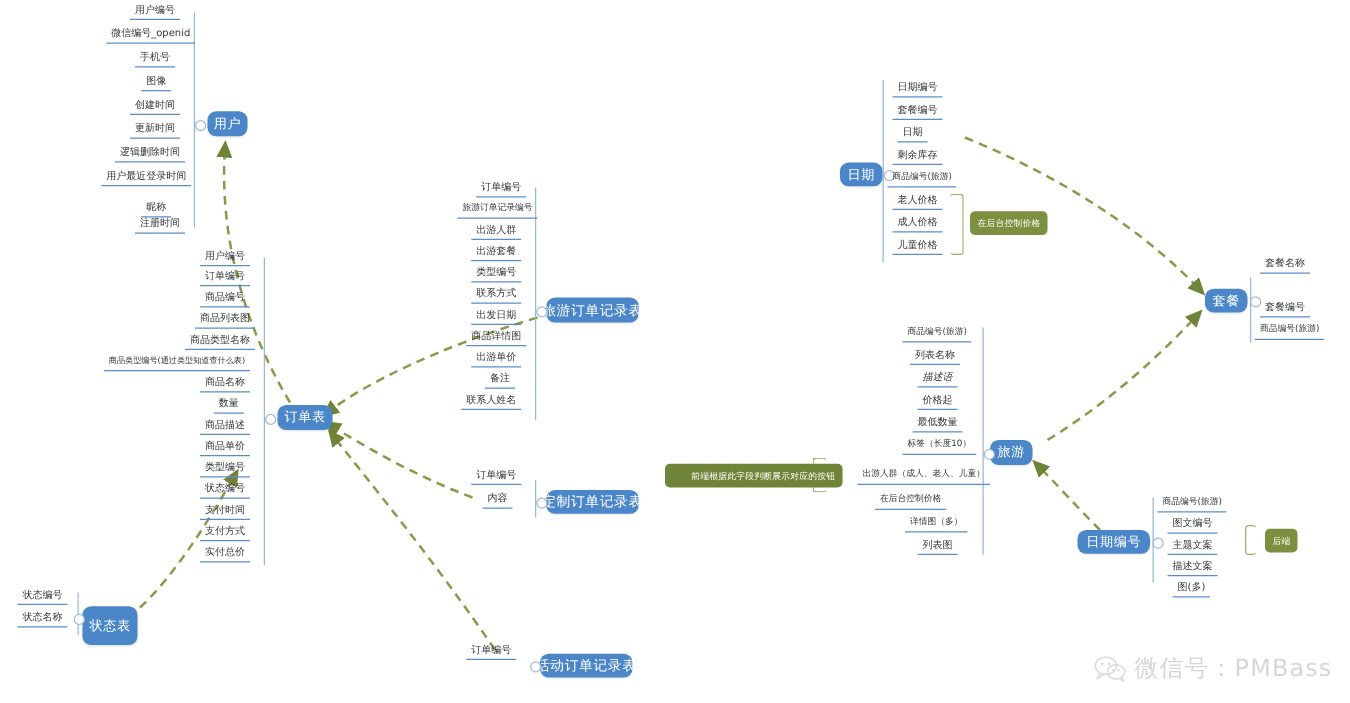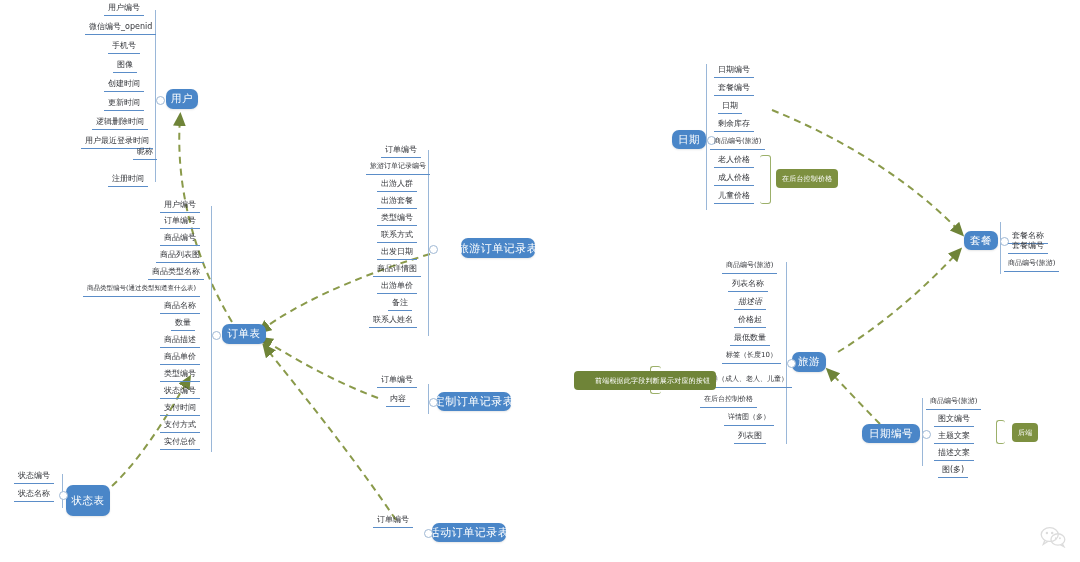--- a/index.html
+++ b/index.html
@@ -79,21 +79,21 @@
   <div class="knob" style="left:156px;top:96px;"></div>
 
   <div class="leaf" style="left:104px;top:2px;">用户编号</div>
   <div class="leaf" style="left:85px;top:21px;">微信编号_openid</div>
   <div class="leaf" style="left:108px;top:40px;">手机号</div>
   <div class="leaf" style="left:113px;top:59px;">图像</div>
   <div class="leaf" style="left:104px;top:78px;">创建时间</div>
   <div class="leaf" style="left:104px;top:97px;">更新时间</div>
   <div class="leaf" style="left:92px;top:116px;">逻辑删除时间</div>
   <div class="leaf" style="left:81px;top:135px;">用户最近登录时间</div>
-  <div class="leaf" style="left:113px;top:146px;margin-left:20px;">昵称</div>
+  <div class="leaf" style="left:113px;top:160px;">昵称</div>
   <div class="leaf" style="left:108px;top:173px;">注册时间</div>
 
   <div class="spine" style="left:211px;top:206px;height:246px;"></div>
   <div class="node" style="left:222px;top:324px;width:44px;height:20px;">订单表</div>
   <div class="knob" style="left:212px;top:331px;"></div>
 
   <div class="leaf" style="left:160px;top:199px;">用户编号</div>
   <div class="leaf" style="left:160px;top:215px;">订单编号</div>
   <div class="leaf" style="left:160px;top:232px;">商品编号</div>
   <div class="leaf" style="left:156px;top:249px;">商品列表图</div>
@@ -103,21 +103,21 @@
   <div class="leaf" style="left:171px;top:317px;">数量</div>
   <div class="leaf" style="left:160px;top:334px;">商品描述</div>
   <div class="leaf" style="left:160px;top:351px;">商品单价</div>
   <div class="leaf" style="left:160px;top:368px;">类型编号</div>
   <div class="leaf" style="left:160px;top:385px;">状态编号</div>
   <div class="leaf" style="left:160px;top:402px;">支付时间</div>
   <div class="leaf" style="left:160px;top:419px;">支付方式</div>
   <div class="leaf" style="left:160px;top:436px;">实付总价</div>
 
   <div class="spine" style="left:428px;top:150px;height:186px;"></div>
-  <div class="node lg" style="left:437px;top:238px;width:74px;height:20px;margin-left:24px;">旅游订单记录表</div>
+  <div class="node lg" style="left:437px;top:238px;width:74px;height:20px;">旅游订单记录表</div>
   <div class="knob" style="left:429px;top:245px;"></div>
 
   <div class="leaf" style="left:381px;top:144px;">订单编号</div>
   <div class="leaf sm" style="left:366px;top:161px;">旅游订单记录编号</div>
   <div class="leaf" style="left:377px;top:178px;">出游人群</div>
   <div class="leaf" style="left:377px;top:195px;">出游套餐</div>
   <div class="leaf" style="left:377px;top:212px;">类型编号</div>
   <div class="leaf" style="left:377px;top:229px;">联系方式</div>
   <div class="leaf" style="left:377px;top:246px;">出发日期</div>
   <div class="leaf" style="left:373px;top:263px;">商品详情图</div>
@@ -153,41 +153,41 @@
   <div class="leaf" style="left:714px;top:154px;">老人价格</div>
   <div class="leaf" style="left:714px;top:172px;">成人价格</div>
   <div class="leaf" style="left:714px;top:190px;">儿童价格</div>
 
   <div class="spine grn r" style="left:760px;top:155px;width:10px;height:47px;"></div>
   <div class="note" style="left:776px;top:169px;">在后台控制价格</div>
 
   <div class="spine" style="left:1000px;top:222px;height:52px;"></div>
   <div class="node" style="left:964px;top:231px;width:34px;height:19px;">套餐</div>
   <div class="knob" style="left:1000px;top:237px;"></div>
-  <div class="leaf" style="left:1008px;top:230px;">套餐名称</div>
+  <div class="leaf" style="left:1008px;top:205px;">套餐名称</div>
   <div class="leaf" style="left:1008px;top:240px;">套餐编号</div>
   <div class="leaf sm" style="left:1004px;top:258px;">商品编号(旅游)</div>
 
   <div class="spine" style="left:786px;top:262px;height:182px;"></div>
   <div class="node" style="left:792px;top:352px;width:34px;height:20px;">旅游</div>
   <div class="knob" style="left:787px;top:359px;"></div>
 
   <div class="leaf sm" style="left:722px;top:260px;">商品编号(旅游)</div>
   <div class="leaf" style="left:728px;top:278px;">列表名称</div>
   <div class="leaf" style="left:734px;top:296px;font-style:italic;">描述语</div>
   <div class="leaf" style="left:734px;top:314px;">价格起</div>
   <div class="leaf" style="left:730px;top:332px;">最低数量</div>
   <div class="leaf sm" style="left:722px;top:350px;">标签（长度10）</div>
   <div class="leaf sm" style="left:686px;top:374px;">出游人群（成人、老人、儿童）</div>
   <div class="leaf sm" style="left:700px;top:394px;">在后台控制价格</div>
   <div class="leaf sm" style="left:724px;top:412px;">详情图（多）</div>
   <div class="leaf" style="left:734px;top:430px;">列表图</div>
 
   <div class="spine grn" style="left:650px;top:366px;width:10px;height:26px;"></div>
-  <div class="note dark" style="left:574px;top:371px;padding-left:21px;">前端根据此字段判断展示对应的按钮</div>
+  <div class="note dark" style="left:532px;top:371px;padding-left:21px;">前端根据此字段判断展示对应的按钮</div>
 
   <div class="spine" style="left:922px;top:398px;height:68px;"></div>
   <div class="node" style="left:862px;top:424px;width:58px;height:19px;">日期编号</div>
   <div class="knob" style="left:922px;top:430px;"></div>
 
   <div class="leaf sm" style="left:926px;top:396px;">商品编号(旅游)</div>
   <div class="leaf" style="left:934px;top:413px;">图文编号</div>
   <div class="leaf" style="left:934px;top:430px;">主题文案</div>
   <div class="leaf" style="left:934px;top:447px;">描述文案</div>
   <div class="leaf" style="left:938px;top:464px;">图(多)</div>
@@ -199,15 +199,16 @@
     <svg class="wm-icon" viewBox="0 0 32 26">
       <ellipse cx="12" cy="10" rx="10.5" ry="8.5" fill="none" stroke="#dcdcdc" stroke-width="1.6"></ellipse>
       <path d="M6,17 L4,22 L9.5,18.6" fill="none" stroke="#dcdcdc" stroke-width="1.6"></path>
       <circle cx="8.5" cy="8" r="1.5" fill="#dcdcdc"></circle>
       <circle cx="15" cy="8" r="1.5" fill="#dcdcdc"></circle>
       <ellipse cx="22" cy="16" rx="8.5" ry="7" fill="none" stroke="#dcdcdc" stroke-width="1.6"></ellipse>
       <path d="M27.5,21.5 L29.5,25 L25,22.6" fill="none" stroke="#dcdcdc" stroke-width="1.6"></path>
       <circle cx="19.5" cy="14.5" r="1.2" fill="#dcdcdc"></circle>
       <circle cx="24.5" cy="14.5" r="1.2" fill="#dcdcdc"></circle>
     </svg>
+    <span>微信号：PMBass</span>
   </div>
 
 </div>
 
 </body></html>

